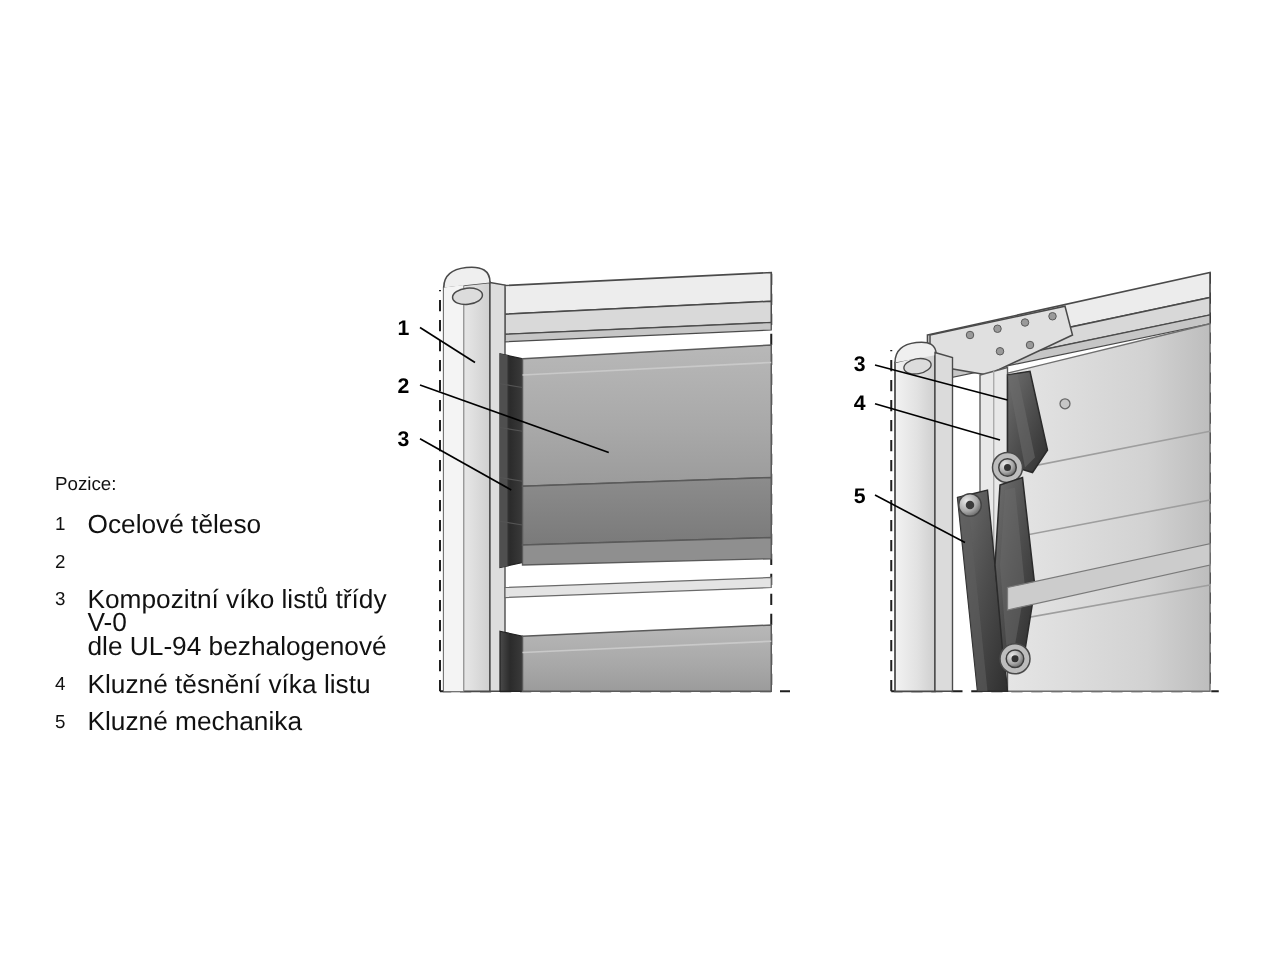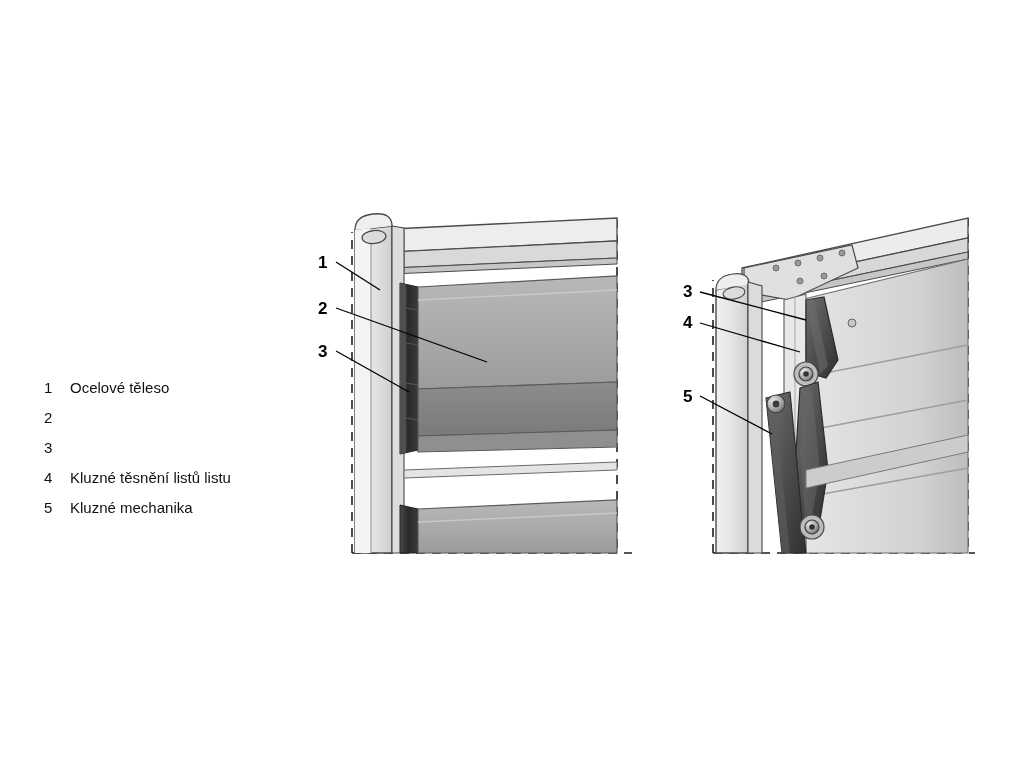--- a/index.html
+++ b/index.html
@@ -41,21 +41,21 @@
     margin-bottom: 11px;
   }
   .legend-num {
     width: 26px;
     flex: 0 0 26px;
     font-size: 15px;
     line-height: 19px;
     color: #111;
   }
   .legend-text {
-    font-size: 15px;
+    font-size: 21px;
     line-height: 19px;
     color: #111;
     white-space: pre-line;
   }
 
   
   .callout {
     position: absolute;
     font-size: 17px;
     font-weight: bold;
@@ -233,37 +233,40 @@
 
       <g stroke="#000" stroke-width="1.3" fill="none">
         <line x1="700" y1="292" x2="806" y2="320"></line>
         <line x1="700" y1="323" x2="800" y2="352"></line>
         <line x1="700" y1="396" x2="772" y2="434"></line>
       </g>
     </g>
   </svg>
 
   <div class="legend">
+    <div class="legend-title">Pozice:</div>
 
     <div class="legend-row">
       <div class="legend-num">1</div>
       <div class="legend-text">Ocelové těleso</div>
     </div>
 
     <div class="legend-row">
       <div class="legend-num">2</div>
     </div>
 
     <div class="legend-row">
       <div class="legend-num">3</div>
+      <div class="legend-text">Kompozitní víko listů třídy V-0
+dle UL-94 bezhalogenové</div>
     </div>
 
     <div class="legend-row">
       <div class="legend-num">4</div>
-      <div class="legend-text">Kluzné těsnění listů listu</div>
+      <div class="legend-text">Kluzné těsnění víka listu</div>
     </div>
 
     <div class="legend-row">
       <div class="legend-num">5</div>
       <div class="legend-text">Kluzné mechanika</div>
     </div>
   </div>
 
   <div class="callout" style="left:318px; top:254px;">1</div>
   <div class="callout" style="left:318px; top:300px;">2</div>

